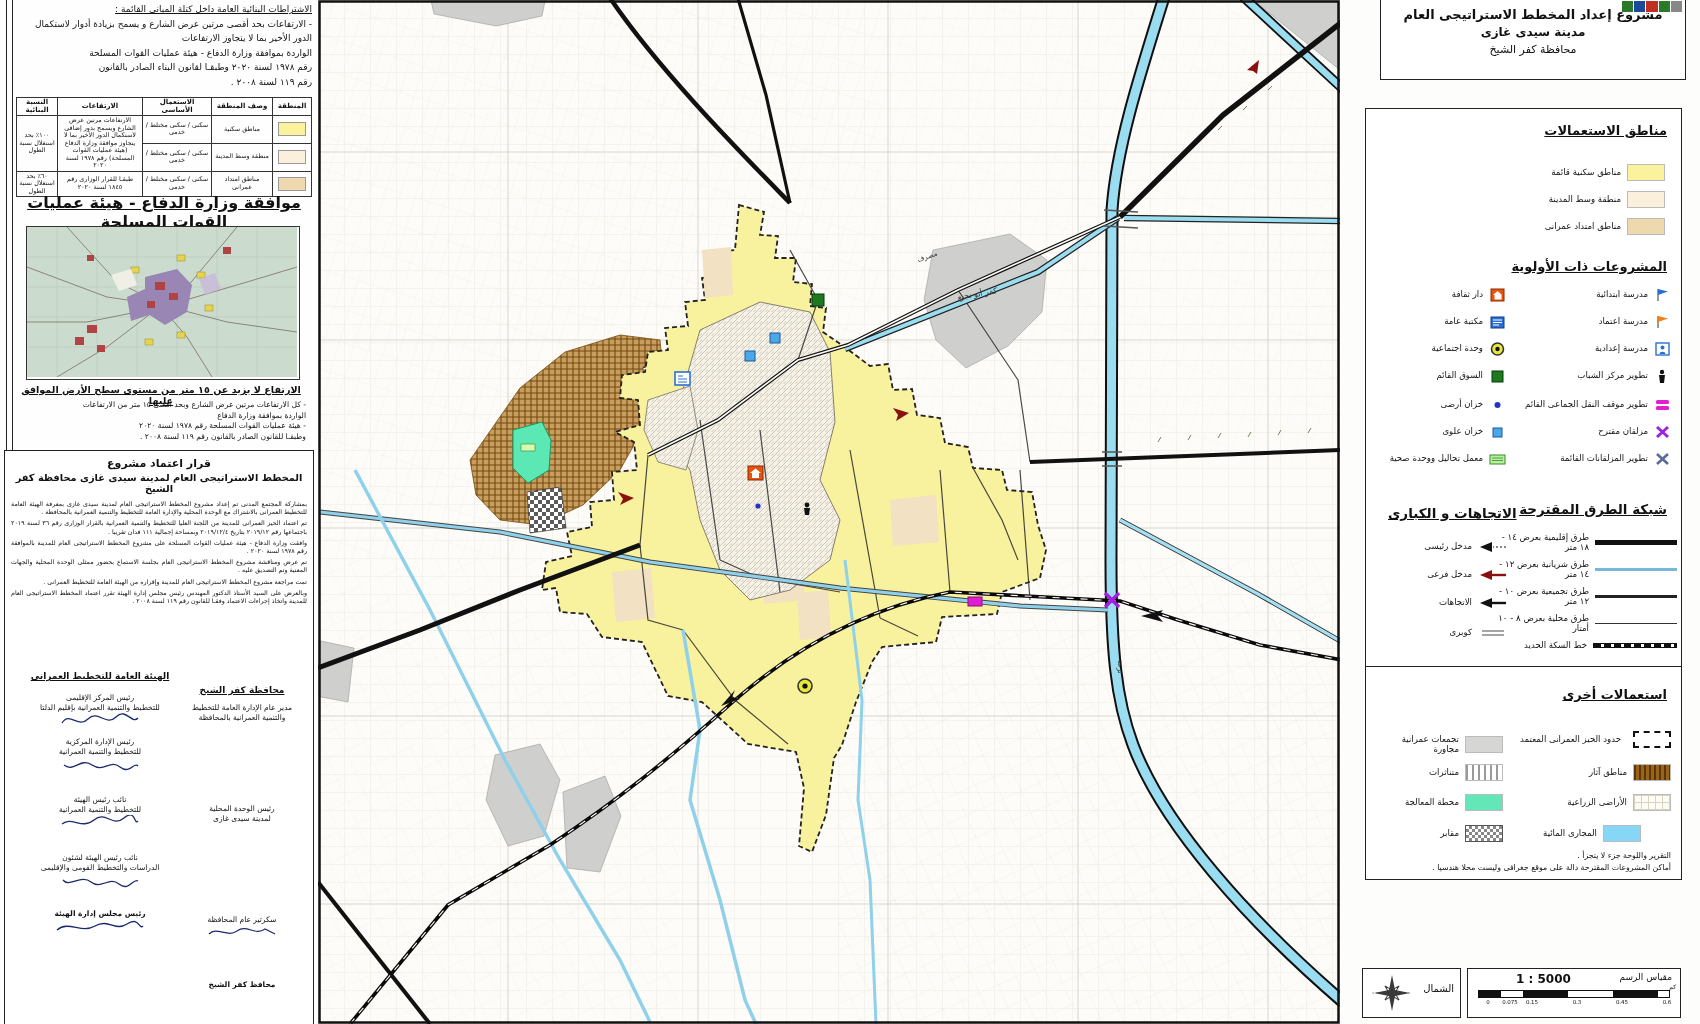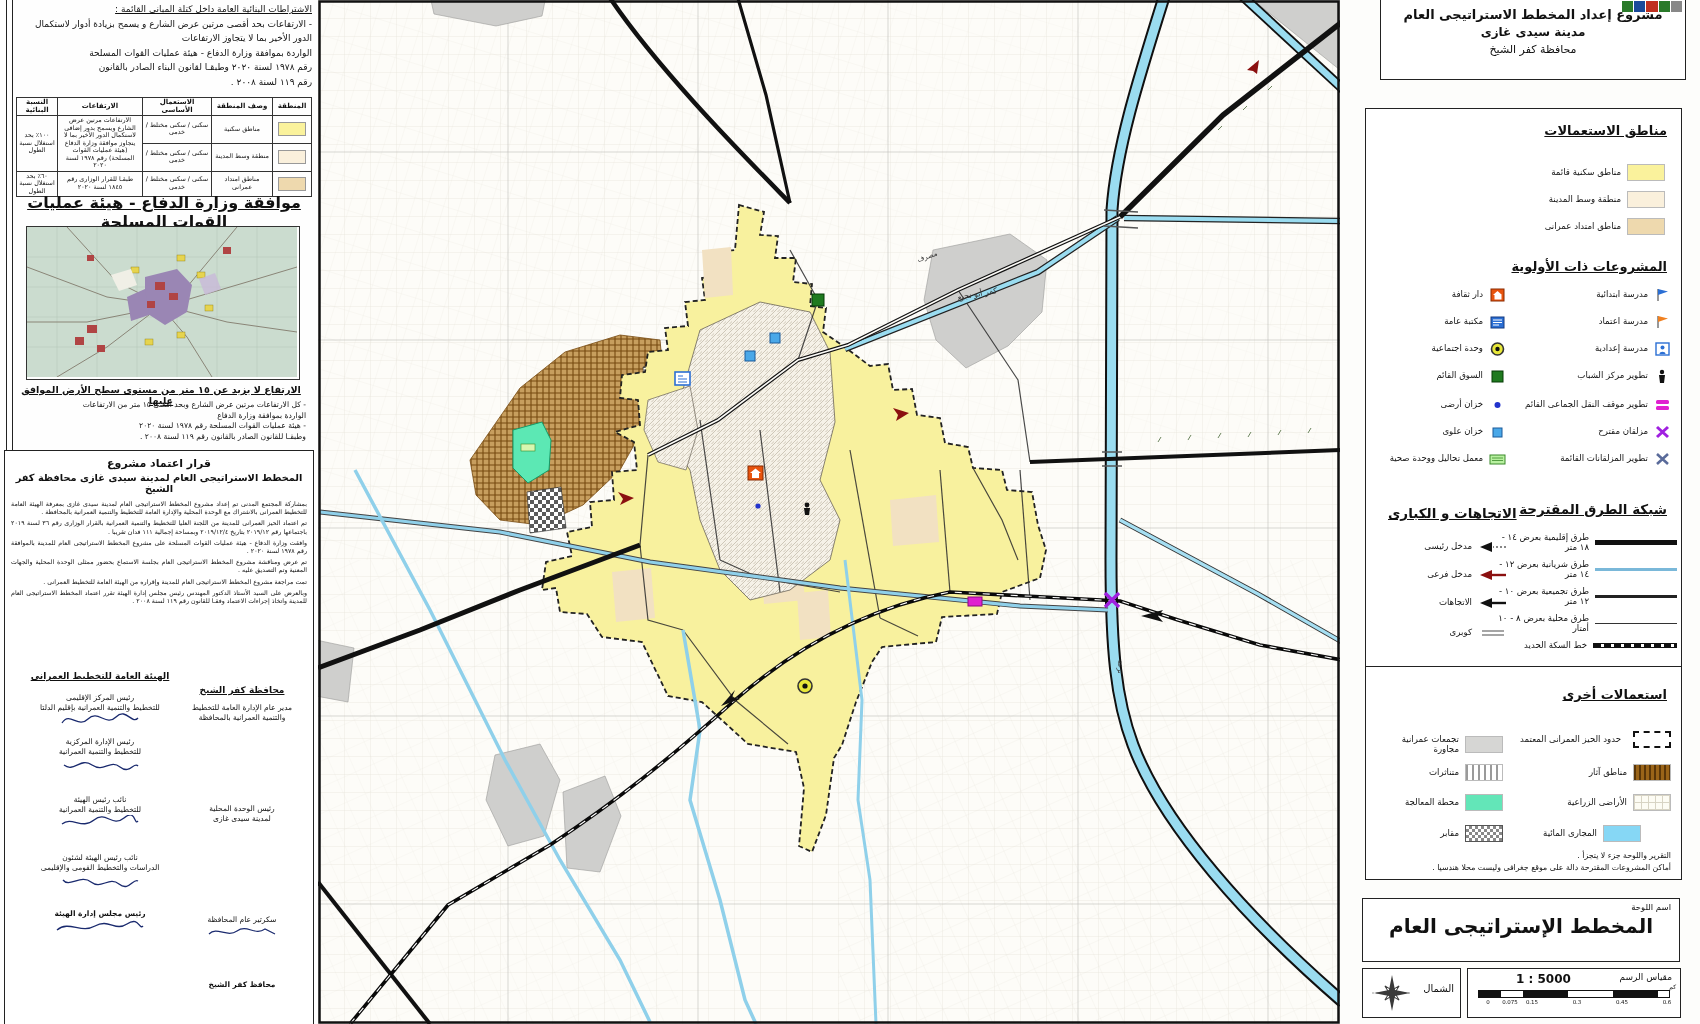--- a/index.html
+++ b/index.html
@@ -647,24 +647,20 @@
     </div>
     <div class="lg-row" style="top:716px;right:178px;width:128px;">
       <div class="swatch sw-cem"></div>
       <div class="lg-label">مقابر</div>
     </div>
 
     <div class="lg-note" style="top:742px;">التقرير واللوحة جزء لا يتجزأ .</div>
     <div class="lg-note" style="top:754px;">أماكن المشروعات المقترحة دالة على موقع جغرافى وليست محلا هندسيا .</div>
   </div>
 
-  <div class="abs sheetbox">
-    <div class="lbl">اسم اللوحة</div>
-    <div class="nm">المخطط الإستراتيجى العام</div>
-  </div>
 
   <div class="abs scalebox">
     <div class="row1">
       <div class="lbl">مقياس الرسم</div>
       <div class="val">1 : 5000</div>
     </div>
     <div class="sbar">
       <div style="width:22px;background:#111;"></div>
         <div style="width:22px;background:#fff;"></div>
       <div style="width:45px;background:#111;"></div>

